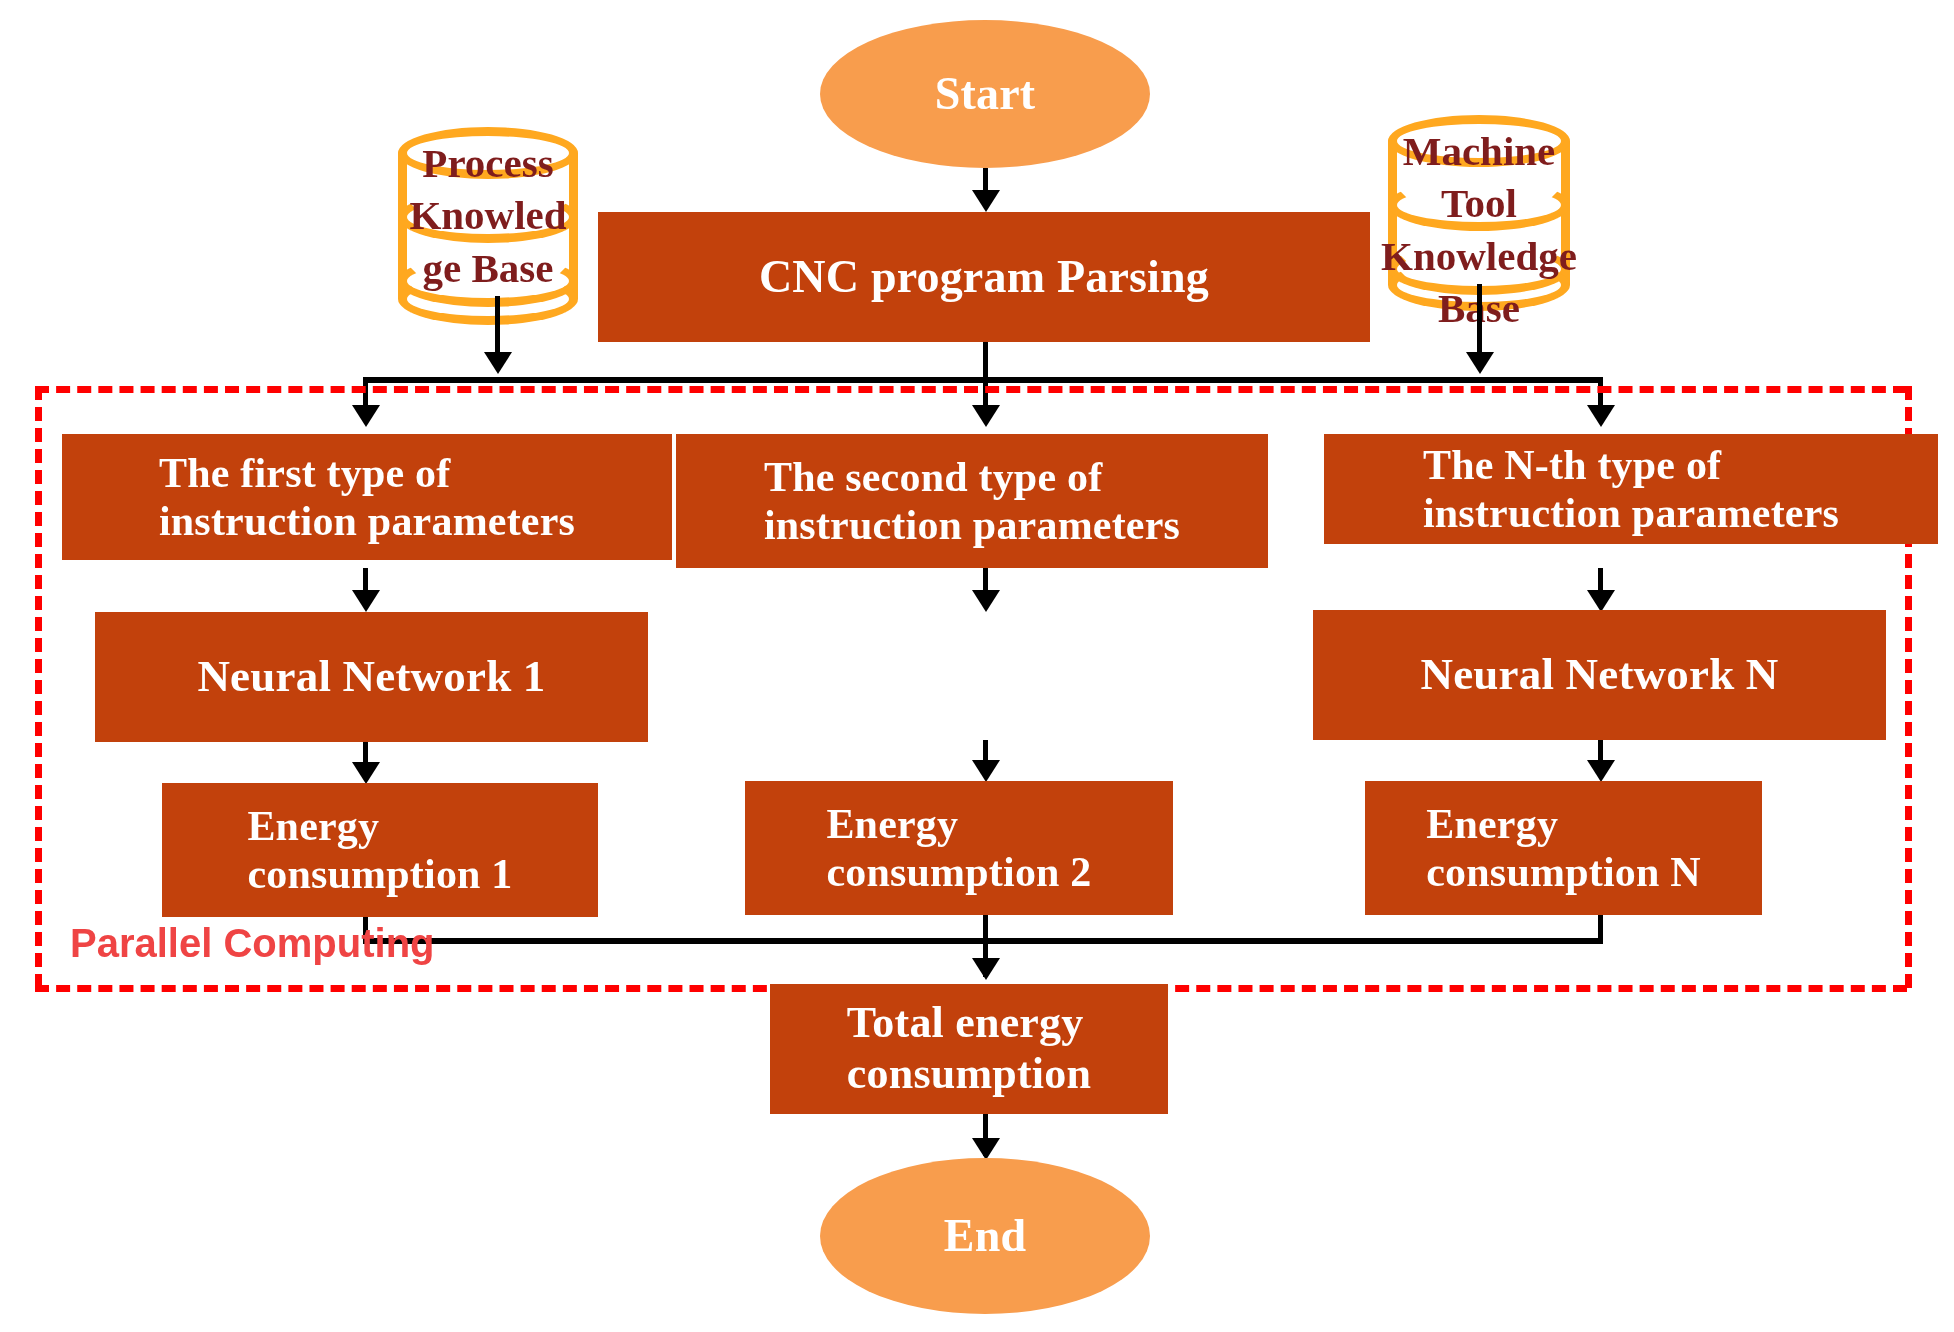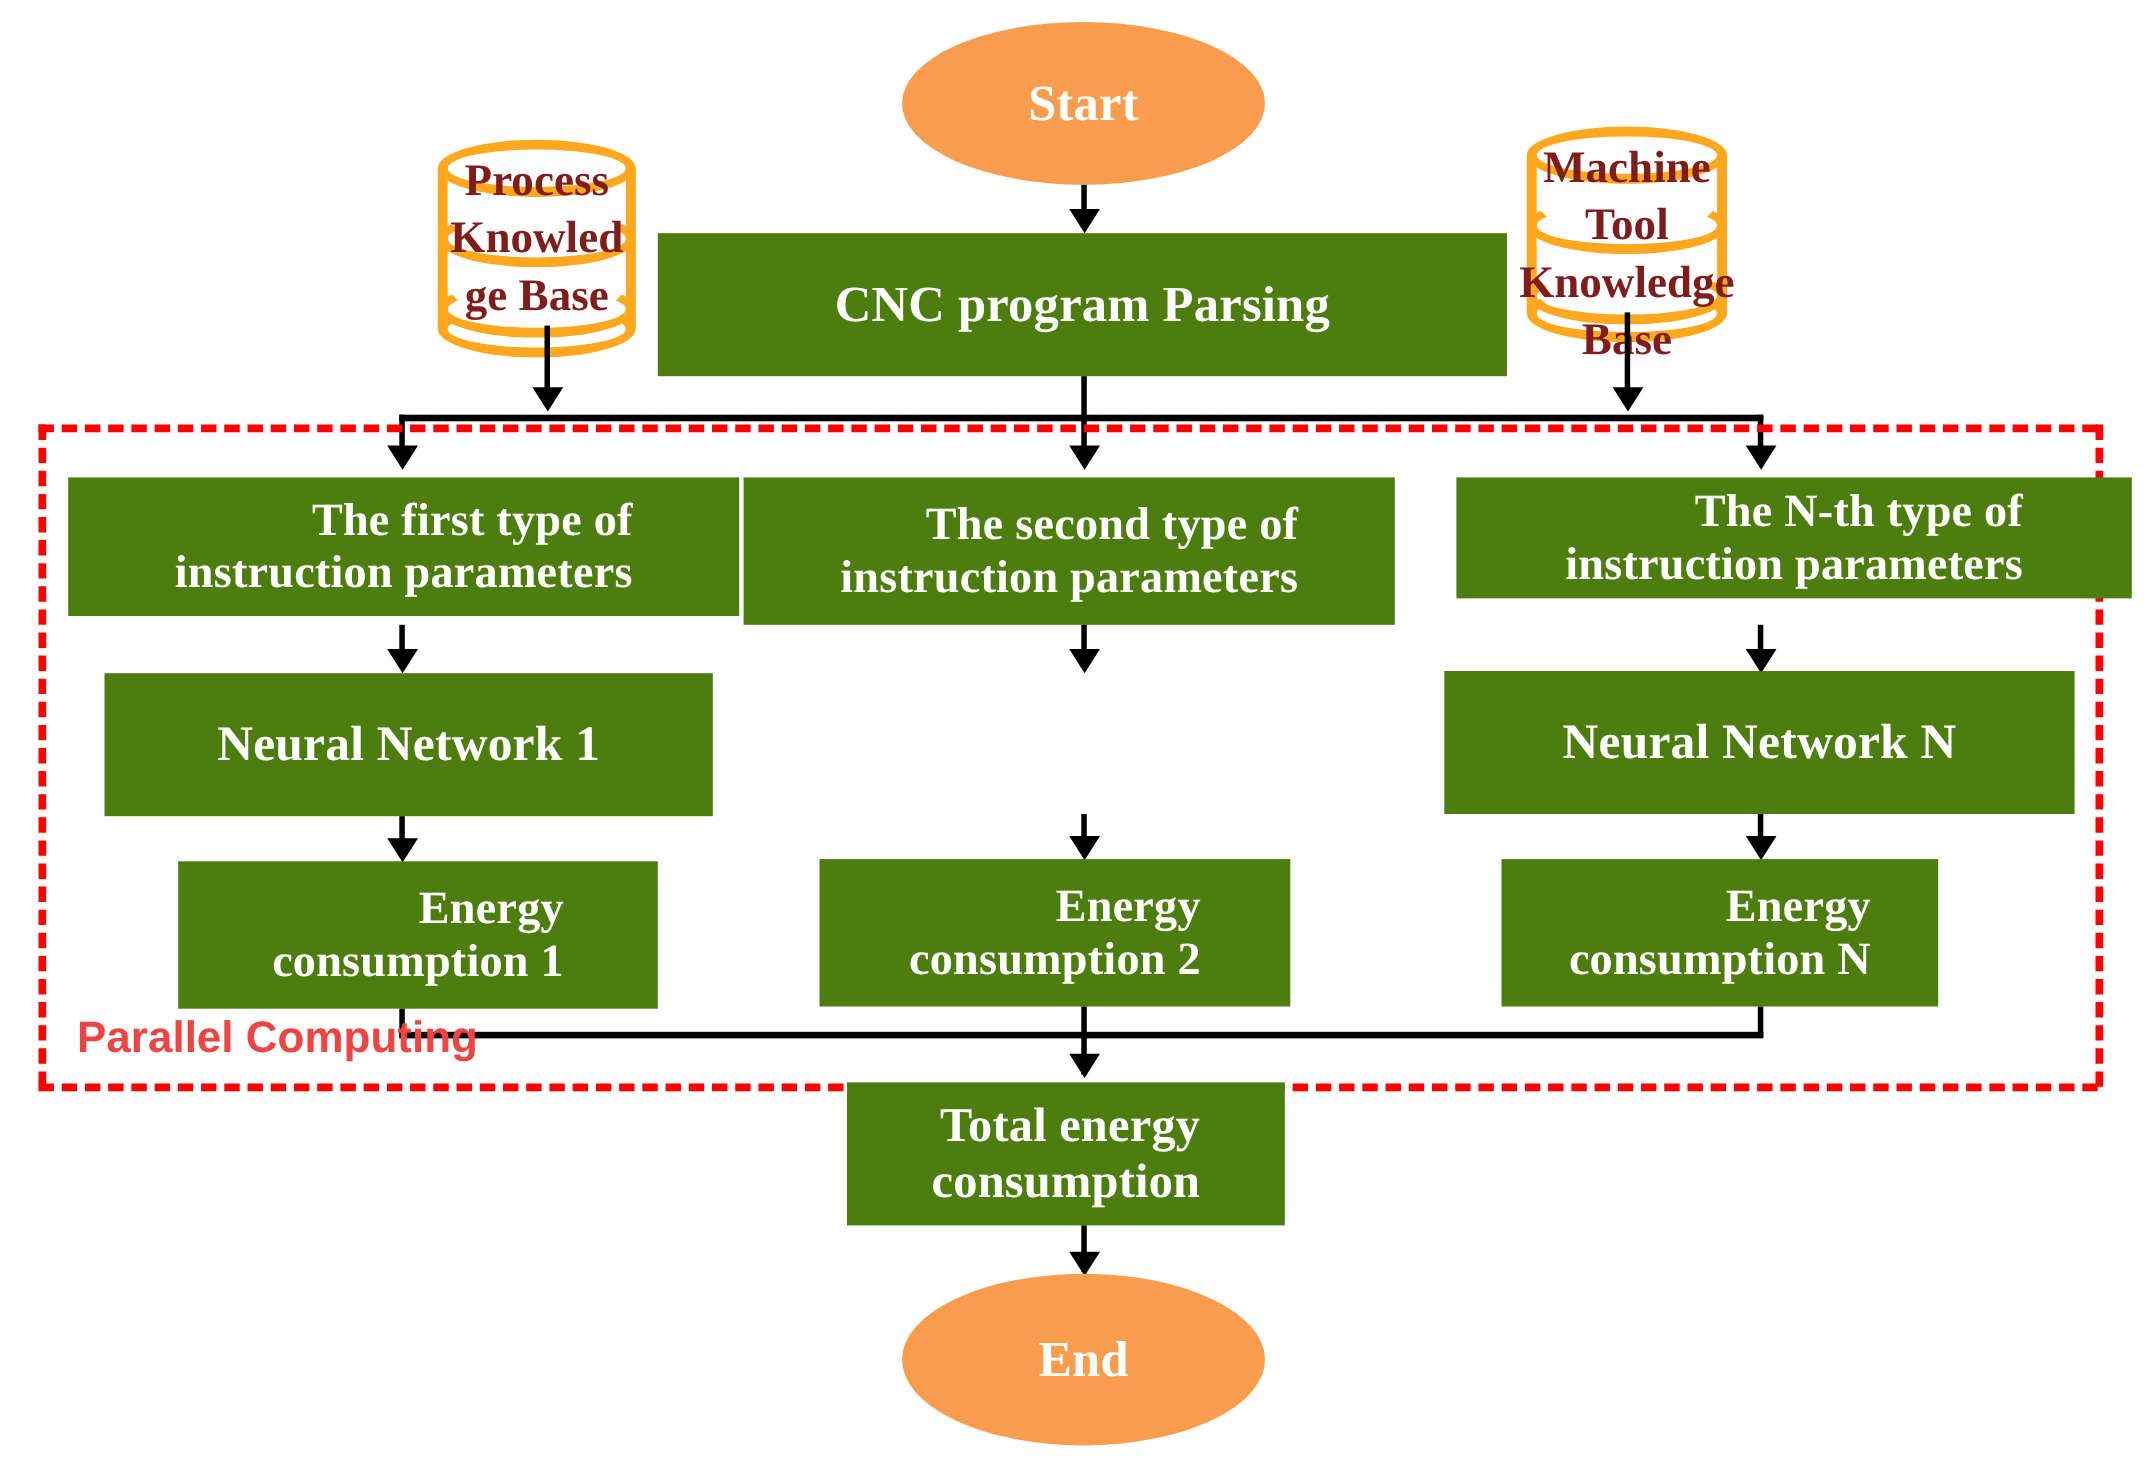--- a/index.html
+++ b/index.html
@@ -18,29 +18,29 @@
     overflow: hidden;
   }
 
   
   .node {
     position: absolute;
     box-sizing: border-box;
     display: flex;
     align-items: center;
     justify-content: center;
-    text-align: right;
+    text-align: left;
     color: #ffffff;
     font-weight: bold;
     font-family: "Liberation Serif", "DejaVu Serif", serif;
     line-height: 1.15;
     letter-spacing: .2px;
   }
   .rect {
-    background: #4d7c0f;
+    background: #c2410c;
   }
   .ellipse {
     background: #F89D4D;
     border-radius: 50%;
   }
 
   
   .cyl {
     position: absolute;
     box-sizing: border-box;

